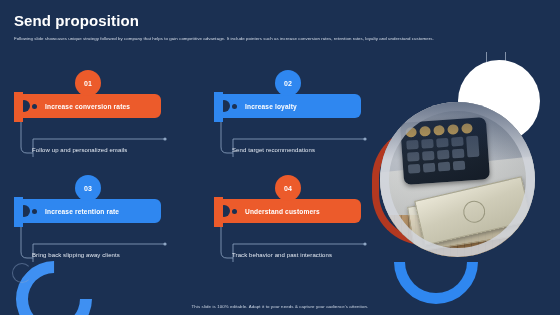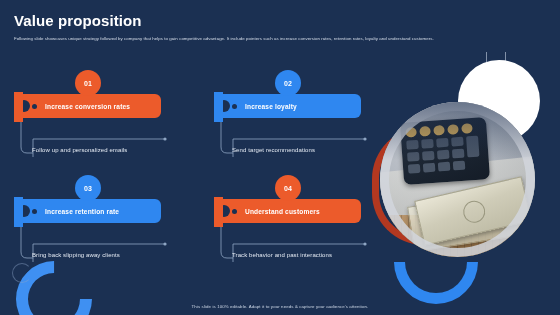--- a/index.html
+++ b/index.html
@@ -314,21 +314,21 @@
     color: #cdd7e6;
     letter-spacing: .1px;
   }
 </style>
 </head>
 <body>
 
 <div class="slide">
 
   <div class="header">
-    <div class="page-title">Value proposition</div>
+    <div class="page-title">Send proposition</div>
     <div class="page-subtitle">Following slide showcases unique strategy followed by company that helps to gain competitive advantage. It include pointers such as increase conversion rates, retention rates, loyalty and understand customers.</div>
   </div>
 
   <div class="graphic">
     <div class="g-line l1"></div>
     <div class="g-line l2"></div>
     <div class="g-whitecircle"></div>
     <div class="g-redarc"></div>
     <div class="g-photo">
       <div class="ph-base"></div>

